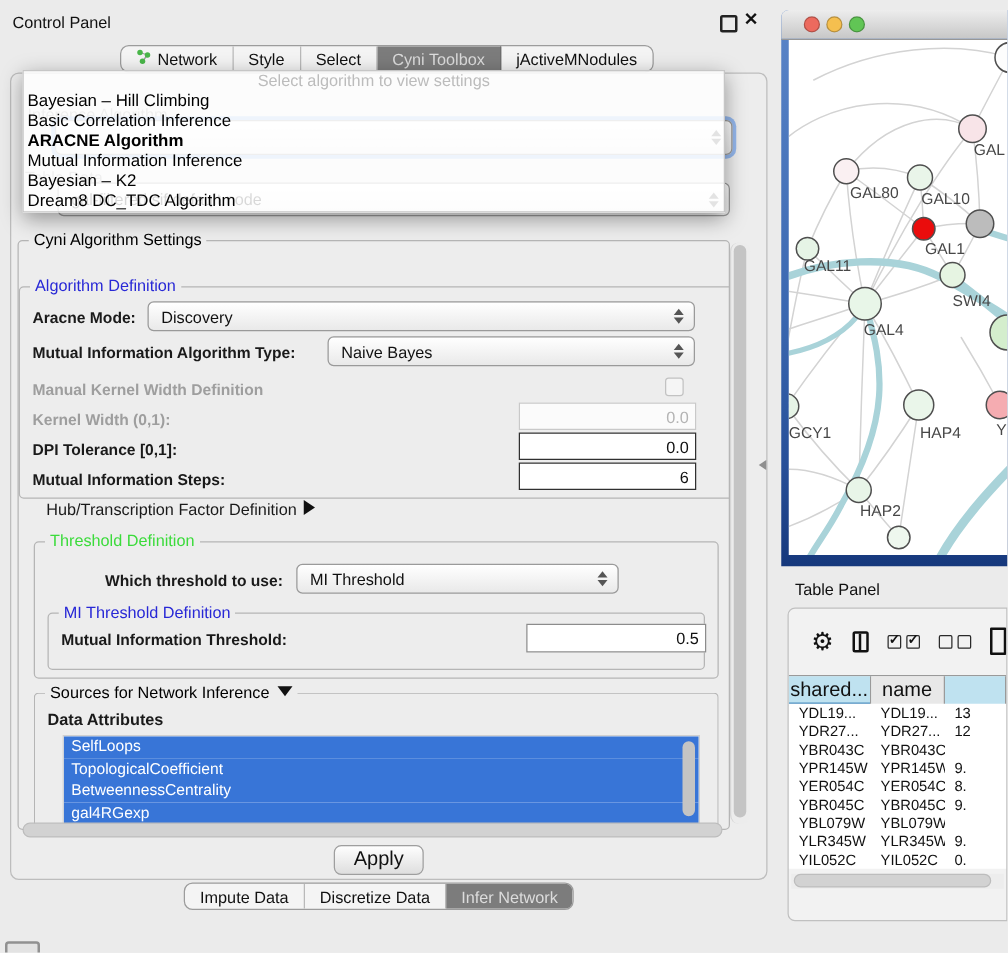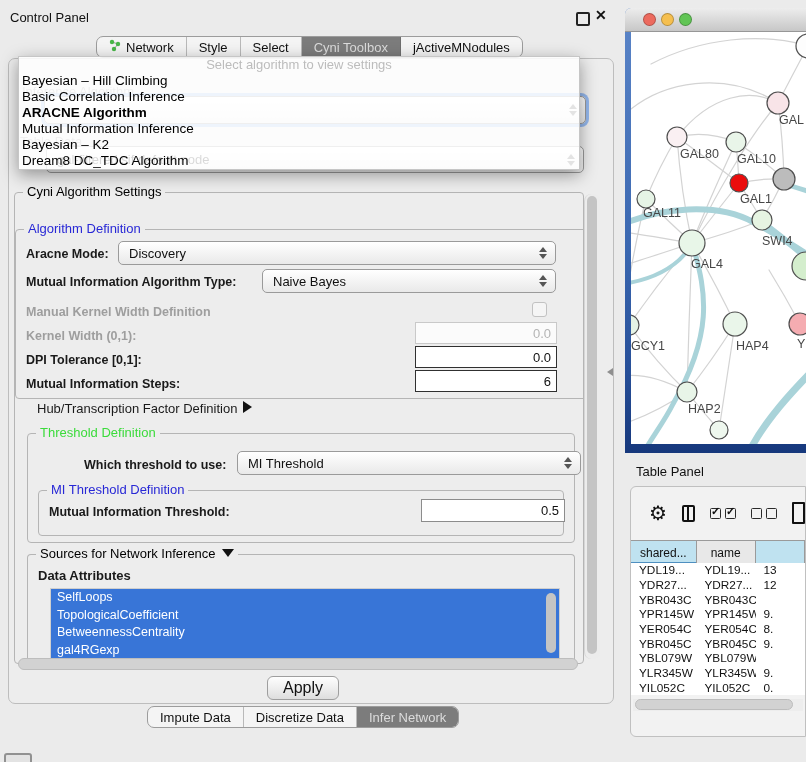--- a/index.html
+++ b/index.html
@@ -88,21 +88,21 @@
   .gear-icon::before{content:"\2699";font-size:20px;color:#111;}
   .columns-icon{width:15px;height:13px;border:2px solid #111;border-radius:2px;position:relative;display:inline-block;}
   .columns-icon::after{content:"";position:absolute;left:50%;top:0;bottom:0;width:2px;background:#111;transform:translateX(-1px);}
   .pair{display:inline-flex;gap:4px;}
   .pair i{width:9px;height:9px;border:1.5px solid #2a2a2a;border-radius:1.5px;display:inline-block;
           position:relative;font-style:normal;}
   .checked-pair-icon i::after{content:"\2713";position:absolute;left:0;top:-4px;font-size:11px;font-weight:bold;color:#111;}
   .document-icon{width:15px;height:18px;border:2px solid #111;display:inline-block;border-radius:1px;}
   .tp-header{position:absolute;left:0;top:53px;right:0;height:23px;display:flex;
              border-top:1px solid #9a9a9a;border-bottom:1px solid #9a9a9a;}
-  .tp-hcell{box-sizing:border-box;border-right:1px solid #9a9a9a;font-size:12px;color:#111;
+  .tp-hcell{box-sizing:border-box;border-right:1px solid #9a9a9a;font-size:16px;color:#111;
             display:flex;align-items:center;justify-content:center;overflow:hidden;}
   .tp-hcell.sorted{box-shadow:inset 0 -2px 0 #4e8fc0;}
   .tp-rows{position:absolute;left:0;top:76px;right:0;background:#fff;}
   .tp-row{display:flex;height:14.7px;align-items:center;}
   .tp-cell{font-size:11.8px;color:#111;padding-left:8px;box-sizing:border-box;overflow:hidden;white-space:nowrap;}
 
   .splitter-arrow{width:0;height:0;border-top:4px solid transparent;border-bottom:4px solid transparent;
                   border-right:6px solid #8f8f8f;}
   .corner-btn{left:4px;top:753px;width:24px;height:16px;border:2px solid #919191;border-radius:3px;background:#e3e3e3;}
 </style>
@@ -204,21 +204,21 @@
   </div>
 
   <div class="abs" style="left:22px;top:206px;">
     <span class="lbl" style="font-size:13px;">Hub/Transcription Factor Definition</span><span class="tri-right"></span>
   </div>
 
   <div class="abs grp" style="left:12px;top:240px;width:546px;height:108px;">
     <span class="gt green">Threshold Definition</span>
 
     <span class="abs lbl b" style="left:56px;top:24px;">Which threshold to use:</span>
-    <div class="abs combo" style="left:209px;top:17px;width:344px;">
+    <div class="abs combo" style="left:209px;top:17px;width:258px;">
       <div class="cv">MI Threshold</div>
       <span class="stepper">
           <i class="tri-up"></i>
           <i class="tri-dn"></i>
         </span>
     </div>
 
     <div class="abs grp" style="left:10px;top:56px;width:524px;height:44px;">
       <span class="gt blue">MI Threshold Definition</span>
       <span class="abs lbl b" style="left:10px;top:14px;">Mutual Information Threshold:</span>

